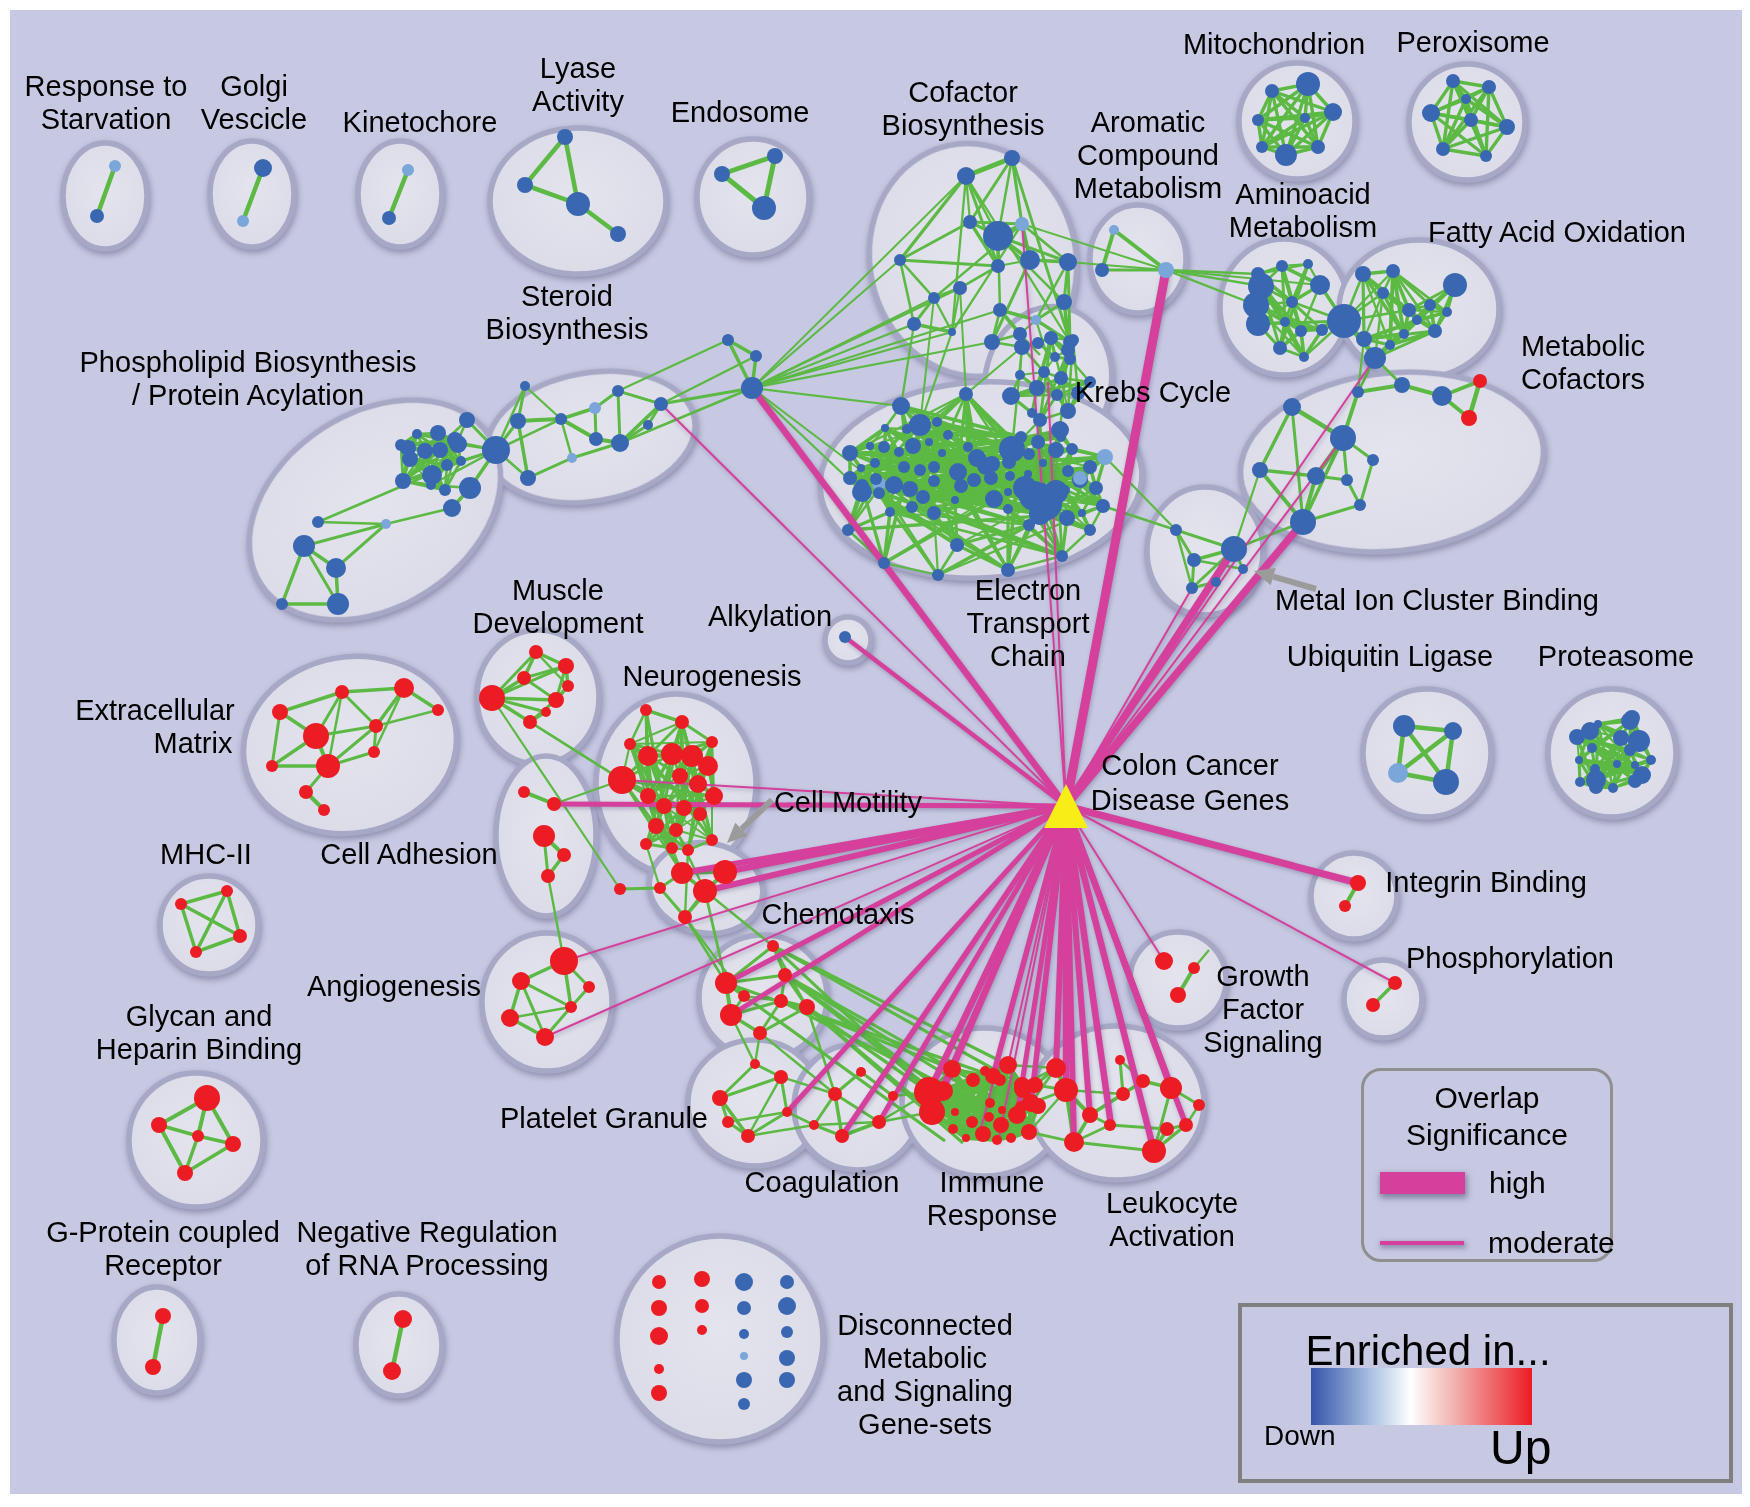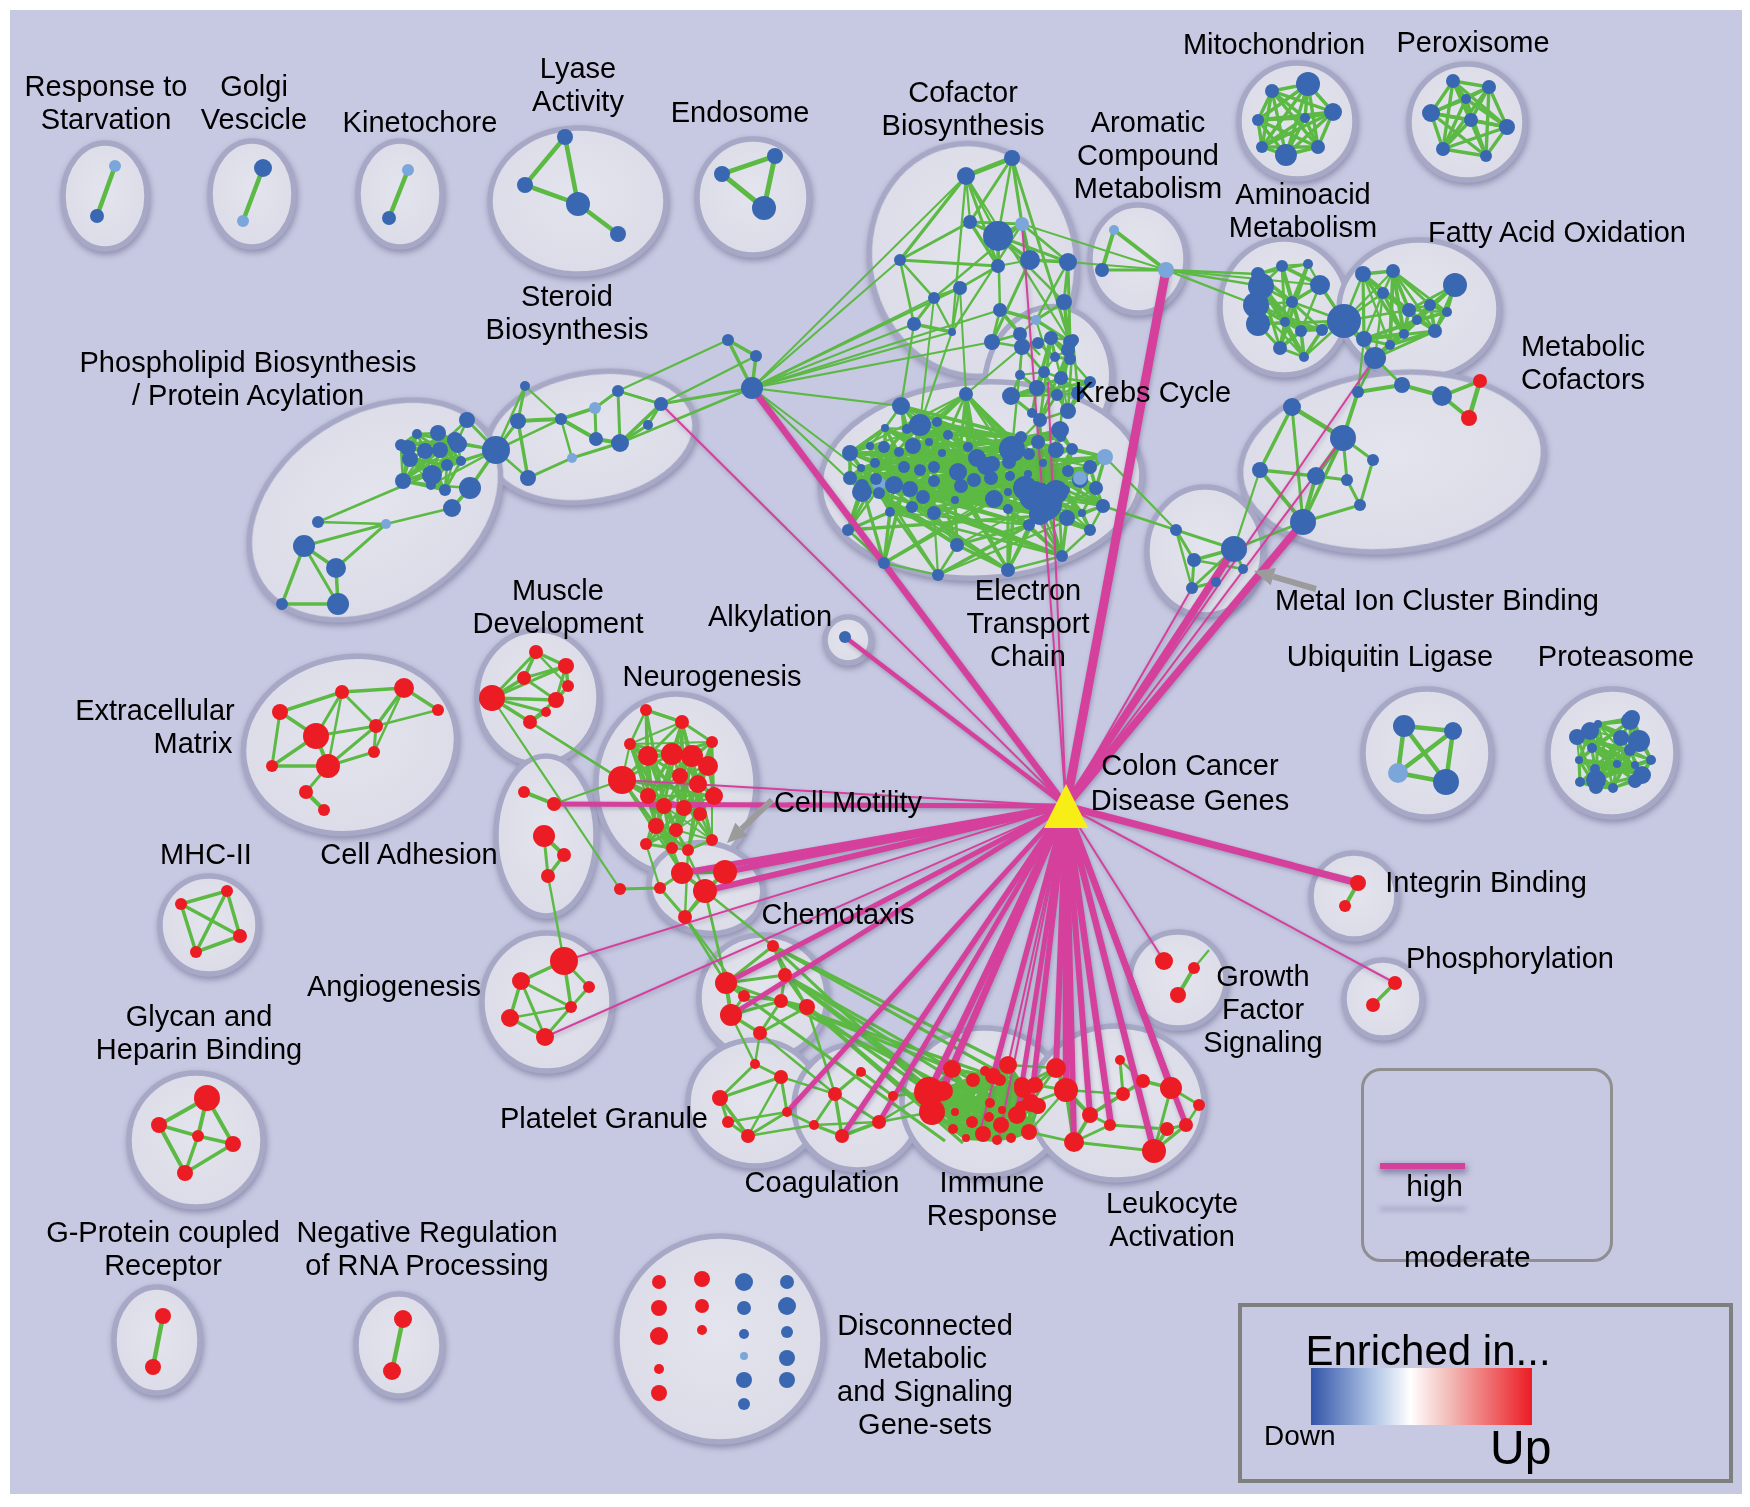--- a/index.html
+++ b/index.html
@@ -3,23 +3,23 @@
 <meta charset="utf-8">
 <style>
   html,body{margin:0;padding:0;}
   body{font-family:"Liberation Sans",sans-serif;}
   #stage{position:relative;width:1750px;height:1507px;overflow:hidden;background:#ffffff;}
   #panel{position:absolute;}
   #figure{position:absolute;left:0;top:0;}
   .legend-box{position:absolute;box-sizing:border-box;color:#000;}
   #legend-overlap{border:3.5px solid #8f8f8f;border-radius:20px;text-align:center;}
   #legend-overlap .lg-title{font-size:30px;line-height:37px;margin-top:8px;}
-  .lg-row{position:absolute;left:16px;display:flex;height:40px;flex-direction:column;}
+  .lg-row{position:absolute;left:16px;display:flex;align-items:center;height:40px;}
   #lg-row-high{top:92px;}
-  #lg-row-moderate{top:136px;gap:33px;}
+  #lg-row-moderate{top:152px;}
   .lg-swatch-high{width:85px;height:22px;background:#d4409c;box-shadow:1px 3px 6px 1px rgba(80,80,120,.6);}
   .lg-swatch-moderate{width:84px;height:4px;background:#d4409c;box-shadow:1px 2px 5px 1px rgba(80,80,120,.5);}
   .lg-row span{font-size:30px;margin-left:24px;white-space:nowrap;}
   #legend-enriched{border:4px solid #7f7f7f;}
   #legend-enriched .lg-title{font-size:42px;text-align:center;width:300px;margin:20px 0 0 36px;}
   #grad-bar{position:absolute;left:69px;top:61px;width:221px;height:57px;}
   #legend-enriched .lg-down{position:absolute;left:22px;top:113px;font-size:28px;}
   #legend-enriched .lg-up{position:absolute;left:248px;top:113px;font-size:48px;}
   #legend-enriched .lg-note{position:absolute;left:318px;top:58px;font-size:30px;line-height:34px;text-align:center;width:170px;}
   text{fill:#000;}
@@ -2081,20 +2081,24 @@
         <polygon points="1066,784 1044,828 1088,828" fill="#f6ee16"></polygon>
         <text x="1190" y="767" text-anchor="middle" font-size="29"><tspan x="1190" y="767" dominant-baseline="middle">Colon Cancer</tspan><tspan x="1190" y="802" dominant-baseline="middle">Disease Genes</tspan></text>
         <line x1="772" y1="800" x2="741.4598138230624" y2="829.1828445690737" stroke="#9b9b9b" stroke-width="6"></line>
         <polygon points="727,843 735.2420938791456,822.6759283486956 747.6775337669792,835.6897607894518" fill="#9b9b9b"></polygon>
         <line x1="1316" y1="589" x2="1273.2069245350724" y2="576.5762038972791" stroke="#9b9b9b" stroke-width="6"></line>
         <polygon points="1254,571 1275.716216288848,567.9330878564965 1270.6976327812968,585.2193199380617" fill="#9b9b9b"></polygon>
       </g>
     </svg>
 
   <div id="legend-overlap" class="legend-box" style="left: 1361px; top: 1068px; width: 252px; height: 194px;">
+    <div class="lg-title">
+      <div>Overlap</div>
+      <div>Significance</div>
+    </div>
     <div class="lg-row" id="lg-row-high">
       <div class="lg-swatch-high"></div>
       <span>high</span>
     </div>
     <div class="lg-row" id="lg-row-moderate">
       <div class="lg-swatch-moderate"></div>
       <span>moderate</span>
     </div>
   </div>
 

